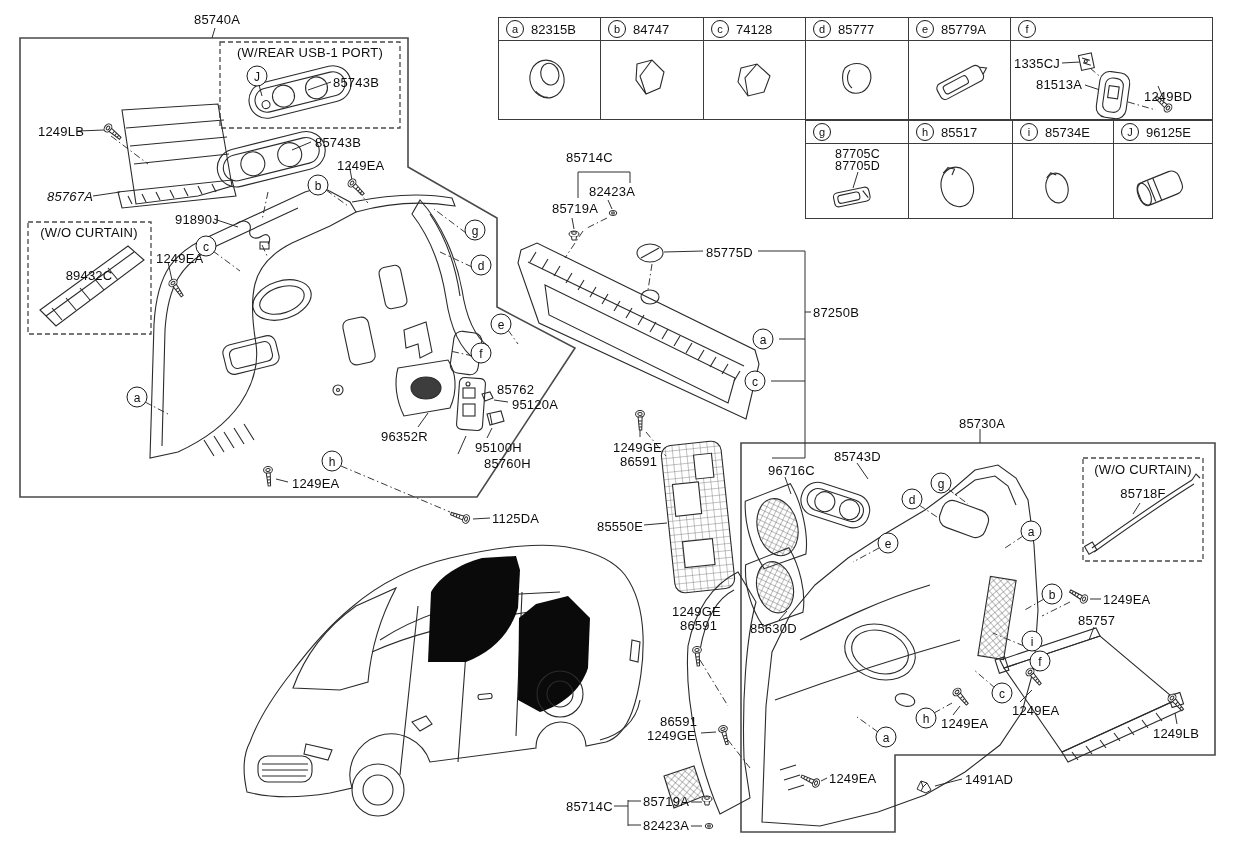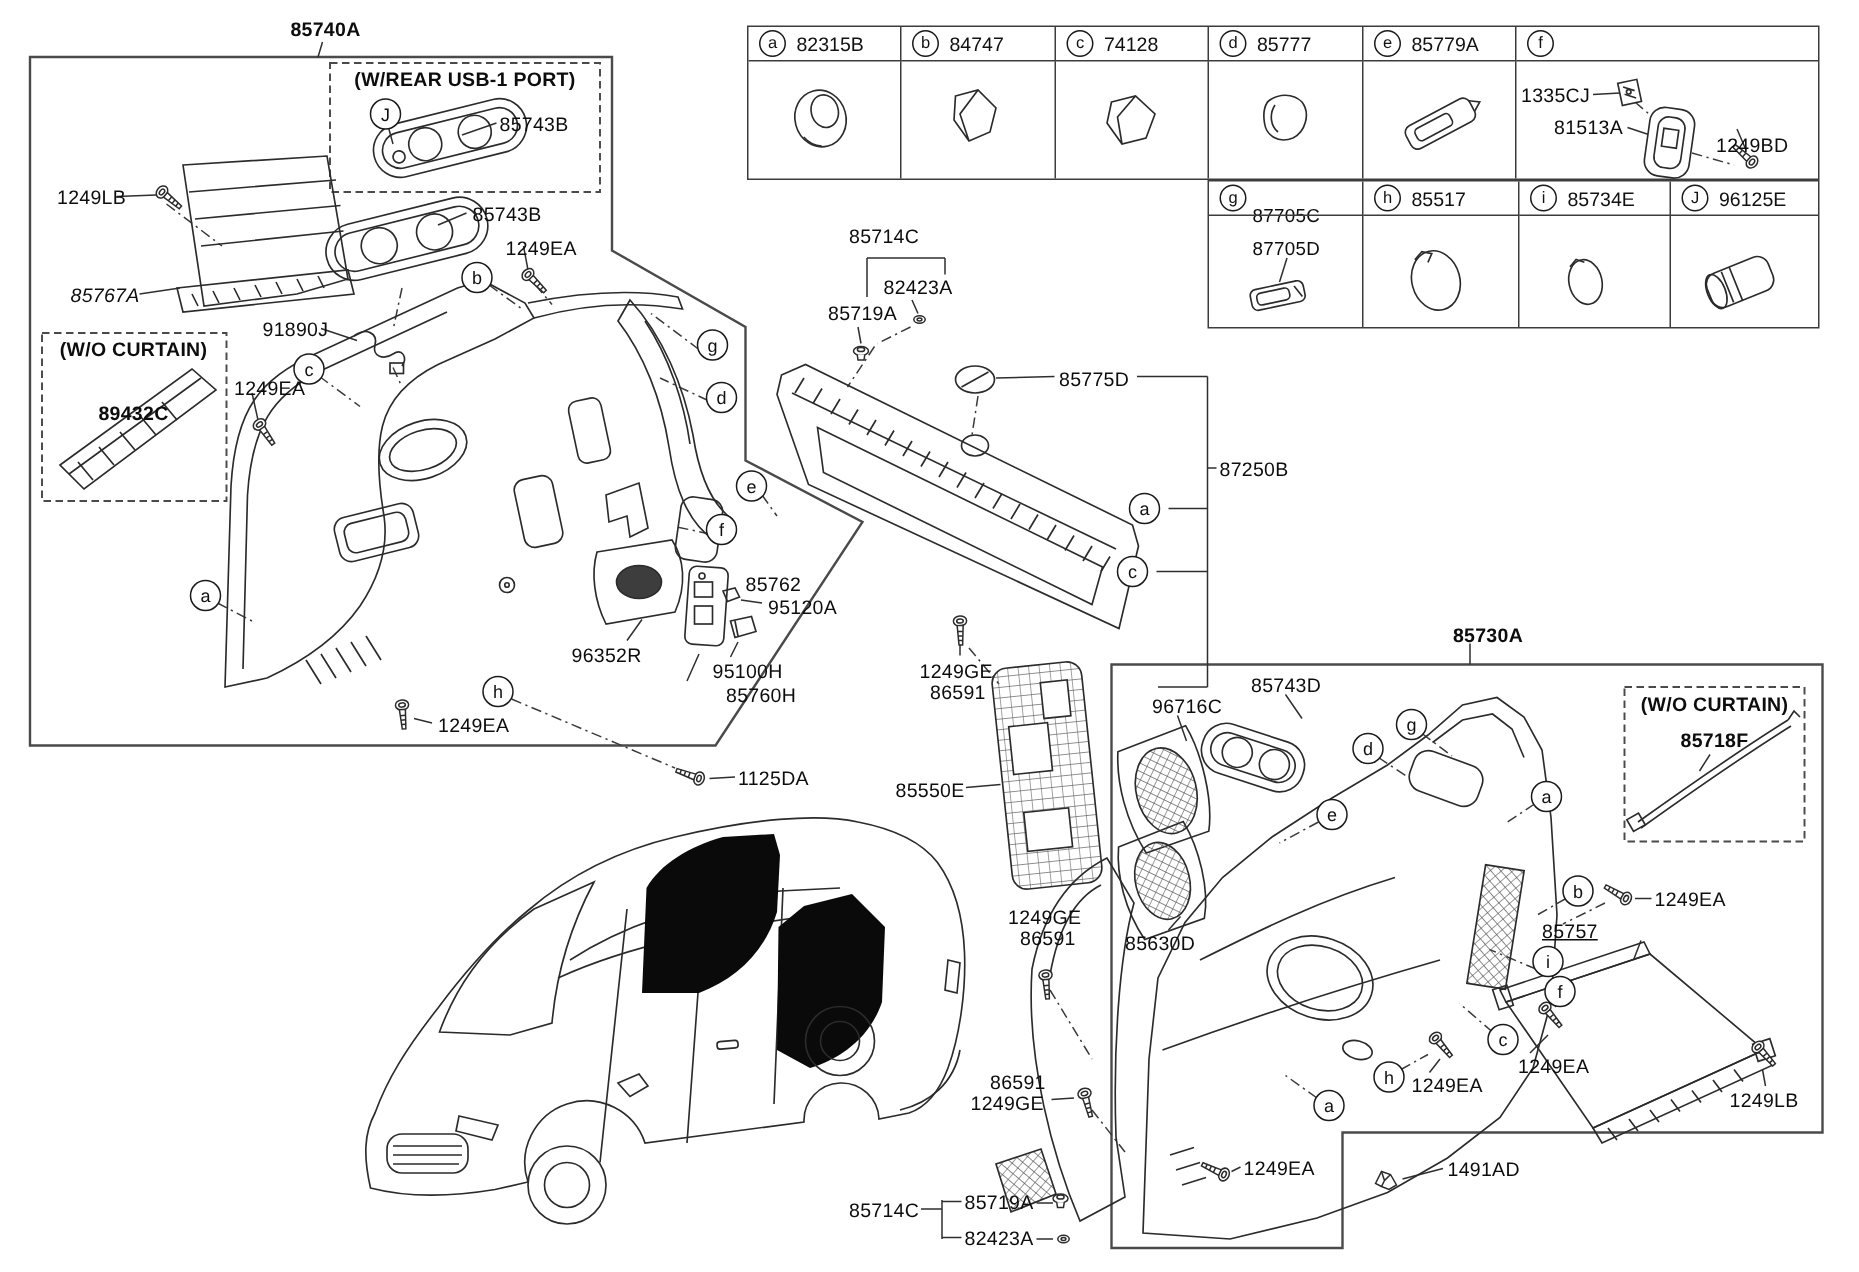--- a/index.html
+++ b/index.html
@@ -1,20 +1,20 @@
 <!DOCTYPE html>
 <html><head>
 <meta charset="utf-8">
 <style>
   html,body{margin:0;padding:0;background:#fff;}
   .canvas{position:relative;width:1239px;height:848px;background:#ffffff;
           font-family:"Liberation Sans",sans-serif;overflow:hidden;color:#111;}
   svg.art{position:absolute;left:0;top:0;}
   .lbl{position:absolute;font-size:13px;line-height:15px;color:#0d0d0d;white-space:nowrap;letter-spacing:.2px;}
-  .cen{transform:translateX(-50%);font-weight:bold;}
+  .cen{transform:translateX(-50%);}
   .sm{font-size:12.5px;}
   .co{position:absolute;width:19px;height:19px;border:1.4px solid #1a1a1a;border-radius:50%;
       background:#fff;display:flex;align-items:center;justify-content:center;
       font-size:12px;transform:translate(-50%,-50%);z-index:3;}
   .ptable{position:absolute;display:grid;border:1.2px solid #3c3c3c;box-sizing:border-box;z-index:2;}
   .pc{border-right:1.2px solid #3c3c3c;border-bottom:1.2px solid #3c3c3c;box-sizing:border-box;
       display:flex;align-items:center;gap:7px;padding-left:7px;}
   .pc.last{border-right:none;}
   .pb{border-right:1.2px solid #3c3c3c;box-sizing:border-box;background:transparent;}
   .pb.last{border-right:none;}
@@ -364,21 +364,21 @@
       </div>
   <div class="pb"></div>
   <div class="pb"></div>
   <div class="pb"></div>
   <div class="pb last"></div>
 </div>
 
 <div class="lbl" style="left:1014px;top:56px;">1335CJ</div>
 <div class="lbl" style="left:1036px;top:77px;">81513A</div>
 <div class="lbl" style="left:1144px;top:70px;margin-top:19px;">1249BD</div>
-<div class="lbl sm" style="left:835px;top:137px;text-align:right;">87705C</div>
+<div class="lbl sm" style="left:835px;top:147px;text-align:right;">87705C</div>
 <div class="lbl sm" style="left:835px;top:159px;">87705D</div>
 
 <div class="lbl cen" style="left:217px;top:12px;">85740A</div>
 <div class="lbl cen" style="left:310px;top:45px;">(W/REAR USB-1 PORT)</div>
 <div class="lbl" style="left:333px;top:75px;">85743B</div>
 <div class="lbl" style="left:315px;top:135px;">85743B</div>
 <div class="lbl" style="left:337px;top:158px;">1249EA</div>
 <div class="lbl" style="left:38px;top:124px;">1249LB</div>
 <div class="lbl" style="left:47px;top:189px;font-style:italic;">85767A</div>
 <div class="lbl" style="left:175px;top:212px;">91890J</div>
@@ -400,25 +400,25 @@
 <div class="lbl" style="left:813px;top:305px;">87250B</div>
 <div class="lbl" style="left:613px;top:440px;">1249GE</div>
 <div class="lbl" style="left:620px;top:454px;">86591</div>
 <div class="lbl" style="left:597px;top:519px;">85550E</div>
 <div class="lbl" style="left:768px;top:463px;">96716C</div>
 <div class="lbl" style="left:834px;top:449px;">85743D</div>
 <div class="lbl" style="left:750px;top:621px;">85630D</div>
 <div class="lbl" style="left:672px;top:604px;">1249GE</div>
 <div class="lbl" style="left:680px;top:618px;">86591</div>
 
-<div class="lbl cen" style="left:982px;top:416px;margin-left:10px;">85730A</div>
+<div class="lbl cen" style="left:982px;top:416px;">85730A</div>
 <div class="lbl cen" style="left:1143px;top:462px;">(W/O CURTAIN)</div>
 <div class="lbl cen" style="left:1143px;top:486px;">85718F</div>
 <div class="lbl" style="left:1103px;top:592px;">1249EA</div>
-<div class="lbl" style="left:1028px;top:613px;text-decoration:underline;">85757</div>
+<div class="lbl" style="left:1078px;top:613px;">85757</div>
 <div class="lbl" style="left:941px;top:716px;">1249EA</div>
 <div class="lbl" style="left:1012px;top:703px;">1249EA</div>
 <div class="lbl" style="left:1153px;top:726px;">1249LB</div>
 <div class="lbl" style="left:965px;top:772px;">1491AD</div>
 <div class="lbl" style="left:829px;top:771px;">1249EA</div>
 <div class="lbl" style="left:660px;top:714px;">86591</div>
 <div class="lbl" style="left:647px;top:728px;">1249GE</div>
 <div class="lbl" style="left:566px;top:799px;">85714C</div>
 <div class="lbl" style="left:643px;top:794px;">85719A</div>
 <div class="lbl" style="left:643px;top:818px;">82423A</div>

